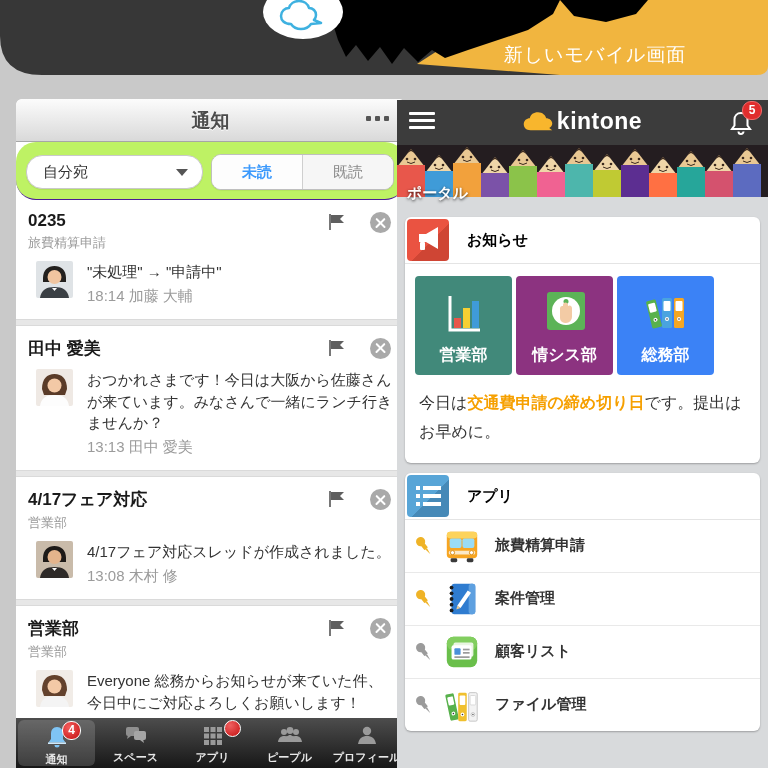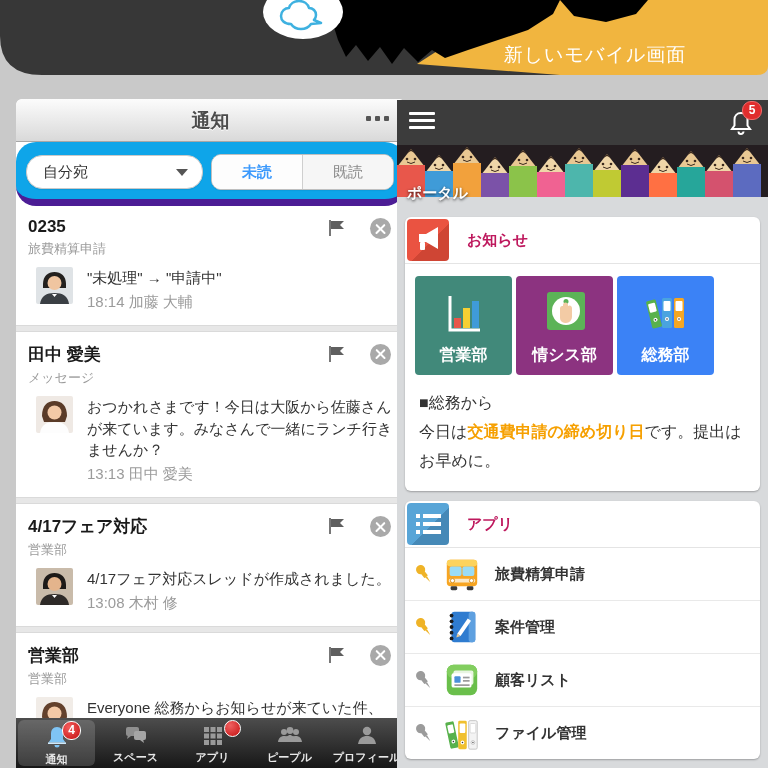--- a/index.html
+++ b/index.html
@@ -12,21 +12,21 @@
   .banner-label.right{left:465px;width:260px;}
   
   .old-phone{position:absolute;left:16px;top:99px;width:389px;height:669px;background:#fff;
              border-radius:6px 6px 0 0;overflow:hidden;}
   .titlebar{position:relative;height:42px;background:linear-gradient(#fcfcfc,#d9d9d9);
             border-bottom:1px solid #a6a6a6;border-radius:6px 6px 0 0;}
   .titlebar .t{position:absolute;left:0;right:0;top:9px;text-align:center;font-size:19px;font-weight:bold;
                color:#4c4c4c;text-shadow:0 1px 0 #fff;}
   .more-btn{position:absolute;right:16px;top:17px;display:flex;gap:4px;cursor:pointer;}
   .more-btn i{width:5px;height:5px;background:#555;border-radius:1px;}
-  .filterrow{position:relative;height:57px;background:#0ea5e9;border-bottom:7px solid #4c1d95;border-radius:20px;}
+  .filterrow{position:relative;height:57px;background:#bef264;border-bottom:1px solid #4c1d95;border-radius:20px;}
   .dropdown{position:absolute;left:10px;top:13px;width:175px;height:32px;background:#fff;border:1px solid #c9c9c9;
             border-radius:16px;box-shadow:0 1px 1px rgba(0,0,0,.07);}
   .dropdown .lbl{position:absolute;left:16px;top:7px;font-size:15px;color:#333;}
   .dropdown .caret{position:absolute;right:14px;top:13px;width:0;height:0;border-left:6px solid transparent;
             border-right:6px solid transparent;border-top:7px solid #555;}
   .segmented{position:absolute;left:195px;top:12px;width:181px;height:34px;border:1px solid #bfbfbf;
              border-radius:10px;background:#fff;display:flex;overflow:hidden;box-shadow:0 1px 1px rgba(0,0,0,.06);}
   .seg{flex:1;text-align:center;line-height:33px;font-size:15px;cursor:pointer;}
   .seg.on{color:#3b99fc;font-weight:bold;background:#fdfdfd;}
   .seg.off{color:#8a8a8a;background:#f6f6f6;border-left:1px solid #cfcfcf;}
@@ -72,21 +72,21 @@
            border:1px solid #ef6a6a;}
   .k-cover{position:relative;height:64px;overflow:hidden;}
   .portal{position:absolute;left:10px;bottom:6px;color:#fff;font-size:15px;font-weight:bold;
           text-shadow:0 1px 3px rgba(0,0,0,.8);}
   .k-body{padding:8px;}
   .card{background:#fff;border-radius:6px;box-shadow:0 1px 2px rgba(0,0,0,.28);margin-bottom:10px;overflow:hidden;}
   .card-head{position:relative;height:46px;border-bottom:1px solid #e4e4e4;}
   .tile-ic{position:absolute;left:2px;top:2px;width:42px;height:42px;border-radius:4px;overflow:hidden;}
   .tile-ic.red{background:linear-gradient(135deg,#ea5341 55%,#cf4534 56%);}
   .tile-ic.blue{background:linear-gradient(135deg,#58a5d7 55%,#4689b7 56%);}
-  .card-title{position:absolute;left:62px;top:14px;font-size:15px;font-weight:bold;color:#be185d;}
+  .card-title{position:absolute;left:62px;top:14px;font-size:15px;font-weight:bold;color:#000000;}
   .a-tiles{display:flex;gap:4px;padding:12px 0 12px 10px;}
   .a-tile{width:97px;height:99px;border-radius:4px;position:relative;cursor:pointer;}
   .a-tile.teal{background:#41897a;} .a-tile.purple{background:#8c3380;} .a-tile.tred{background:#3b82f6;}
   .a-tile .t-ic{position:absolute;left:25px;top:12px;}
   .a-tile .t-lb{position:absolute;left:0;right:0;bottom:9px;text-align:center;color:#fff;font-weight:bold;font-size:16px;}
   .a-text{padding:2px 14px 16px 14px;font-size:16px;color:#333;line-height:1.8;}
   .a-text .em{color:#f6a000;font-weight:bold;}
   .app-row{position:relative;height:52px;display:flex;align-items:center;cursor:pointer;}
   .app-row + .app-row{border-top:1px solid #e9e9e9;}
   .app-row .pin{margin-left:8px;flex:none;}
@@ -165,21 +165,20 @@
       <div class="notif">
         <div class="n-title">田中 愛美</div>
         <svg class="flag-ic" viewBox="0 0 20 18">
           <rect x="2" y="1" width="2" height="16" fill="#777"></rect>
             <path d="M4 2 h13 l-4 4 4 4 H4 Z" fill="#5f5f5f"></path>
         </svg>
         <div class="close-btn">
             <i></i>
             <b></b>
           </div>
-        <div class="n-cat">メッセージ</div>
         <div class="n-body">
           <svg class="avatar av-f1" viewBox="0 0 37 37">
             <rect class="bg" width="37" height="37"></rect>
               <path class="hair" d="M6 20c0-10 5-15 12.5-15S31 10 31 20l-2 6h-21z"></path>
             <circle class="face" cx="18.5" cy="16.5" r="7"></circle>
               <path class="bdy" d="M4 37c1-8 6.5-11 14.5-11S32 29 33 37z"></path>
           </svg>
           <div class="n-texts">
             <div class="n-msg">おつかれさまです！今日は大阪から佐藤さんが来ています。みなさんで一緒にランチ行きませんか？</div>
             <div class="n-meta">13:13 田中 愛美</div>
@@ -301,20 +300,26 @@
     </div>
   </div>
 
   <div class="new-phone">
     <div class="k-header">
       <div class="hamburger">
           <i></i>
           <i></i>
           <i></i>
         </div>
+      <div class="k-logo">
+        <svg width="30" height="24" viewBox="0 0 40 30">
+          <path d="M10,26 c-6,0 -9,-4 -9,-8 c0,-5 4,-8 8,-8 c1,-5 5,-8 11,-8 c6,0 10,4 11,8 c4,0 8,3 8,7 c0,3 -2,5 -4,6 l4,3 l-9,0 c-2,0 -17,0 -20,0 z" fill="#f8b62d"></path>
+        </svg>
+        <span class="word">kintone</span>
+      </div>
       <div class="k-bell">
         <svg width="26" height="28" viewBox="0 0 26 28">
           <path d="M13 4c-4 0-6.5 2.8-6.5 6.5v6L4 20h18l-2.5-3.5v-6C19.5 6.8 17 4 13 4z" fill="none" stroke="#fff" stroke-width="2"></path>
           <path d="M10.5 22.5a2.5 2.5 0 0 0 5 0" fill="none" stroke="#fff" stroke-width="2"></path>
         </svg>
         <div class="k-badge">5</div>
       </div>
     </div>
 
     <div class="k-cover">
@@ -475,21 +480,20 @@
                 <circle cx="25" cy="31" r="0.8" fill="#333"></circle>
               <rect x="32" y="10" width="10" height="30" rx="1.5" fill="#f5a623"></rect>
                 <rect x="33.5" y="13" width="7" height="10" rx="1" fill="#fff"></rect>
                 <circle cx="37" cy="31" r="2" fill="#fff"></circle>
                 <circle cx="37" cy="31" r="0.8" fill="#333"></circle>
             </svg>
             <div class="t-lb">総務部</div>
           </div>
         </div>
         <div class="a-text">
-          <div>■総務から</div>
           <div><span>今日は</span><span class="em">交通費申請の締め切り日</span><span>です。提出はお早めに。</span></div>
         </div>
       </div>
 
       <div class="card">
         <div class="card-head">
           <div class="tile-ic blue">
             <svg width="42" height="42" viewBox="0 0 42 42">
               <g fill="#fff">
                 <rect x="9" y="11" width="4" height="4"></rect>

